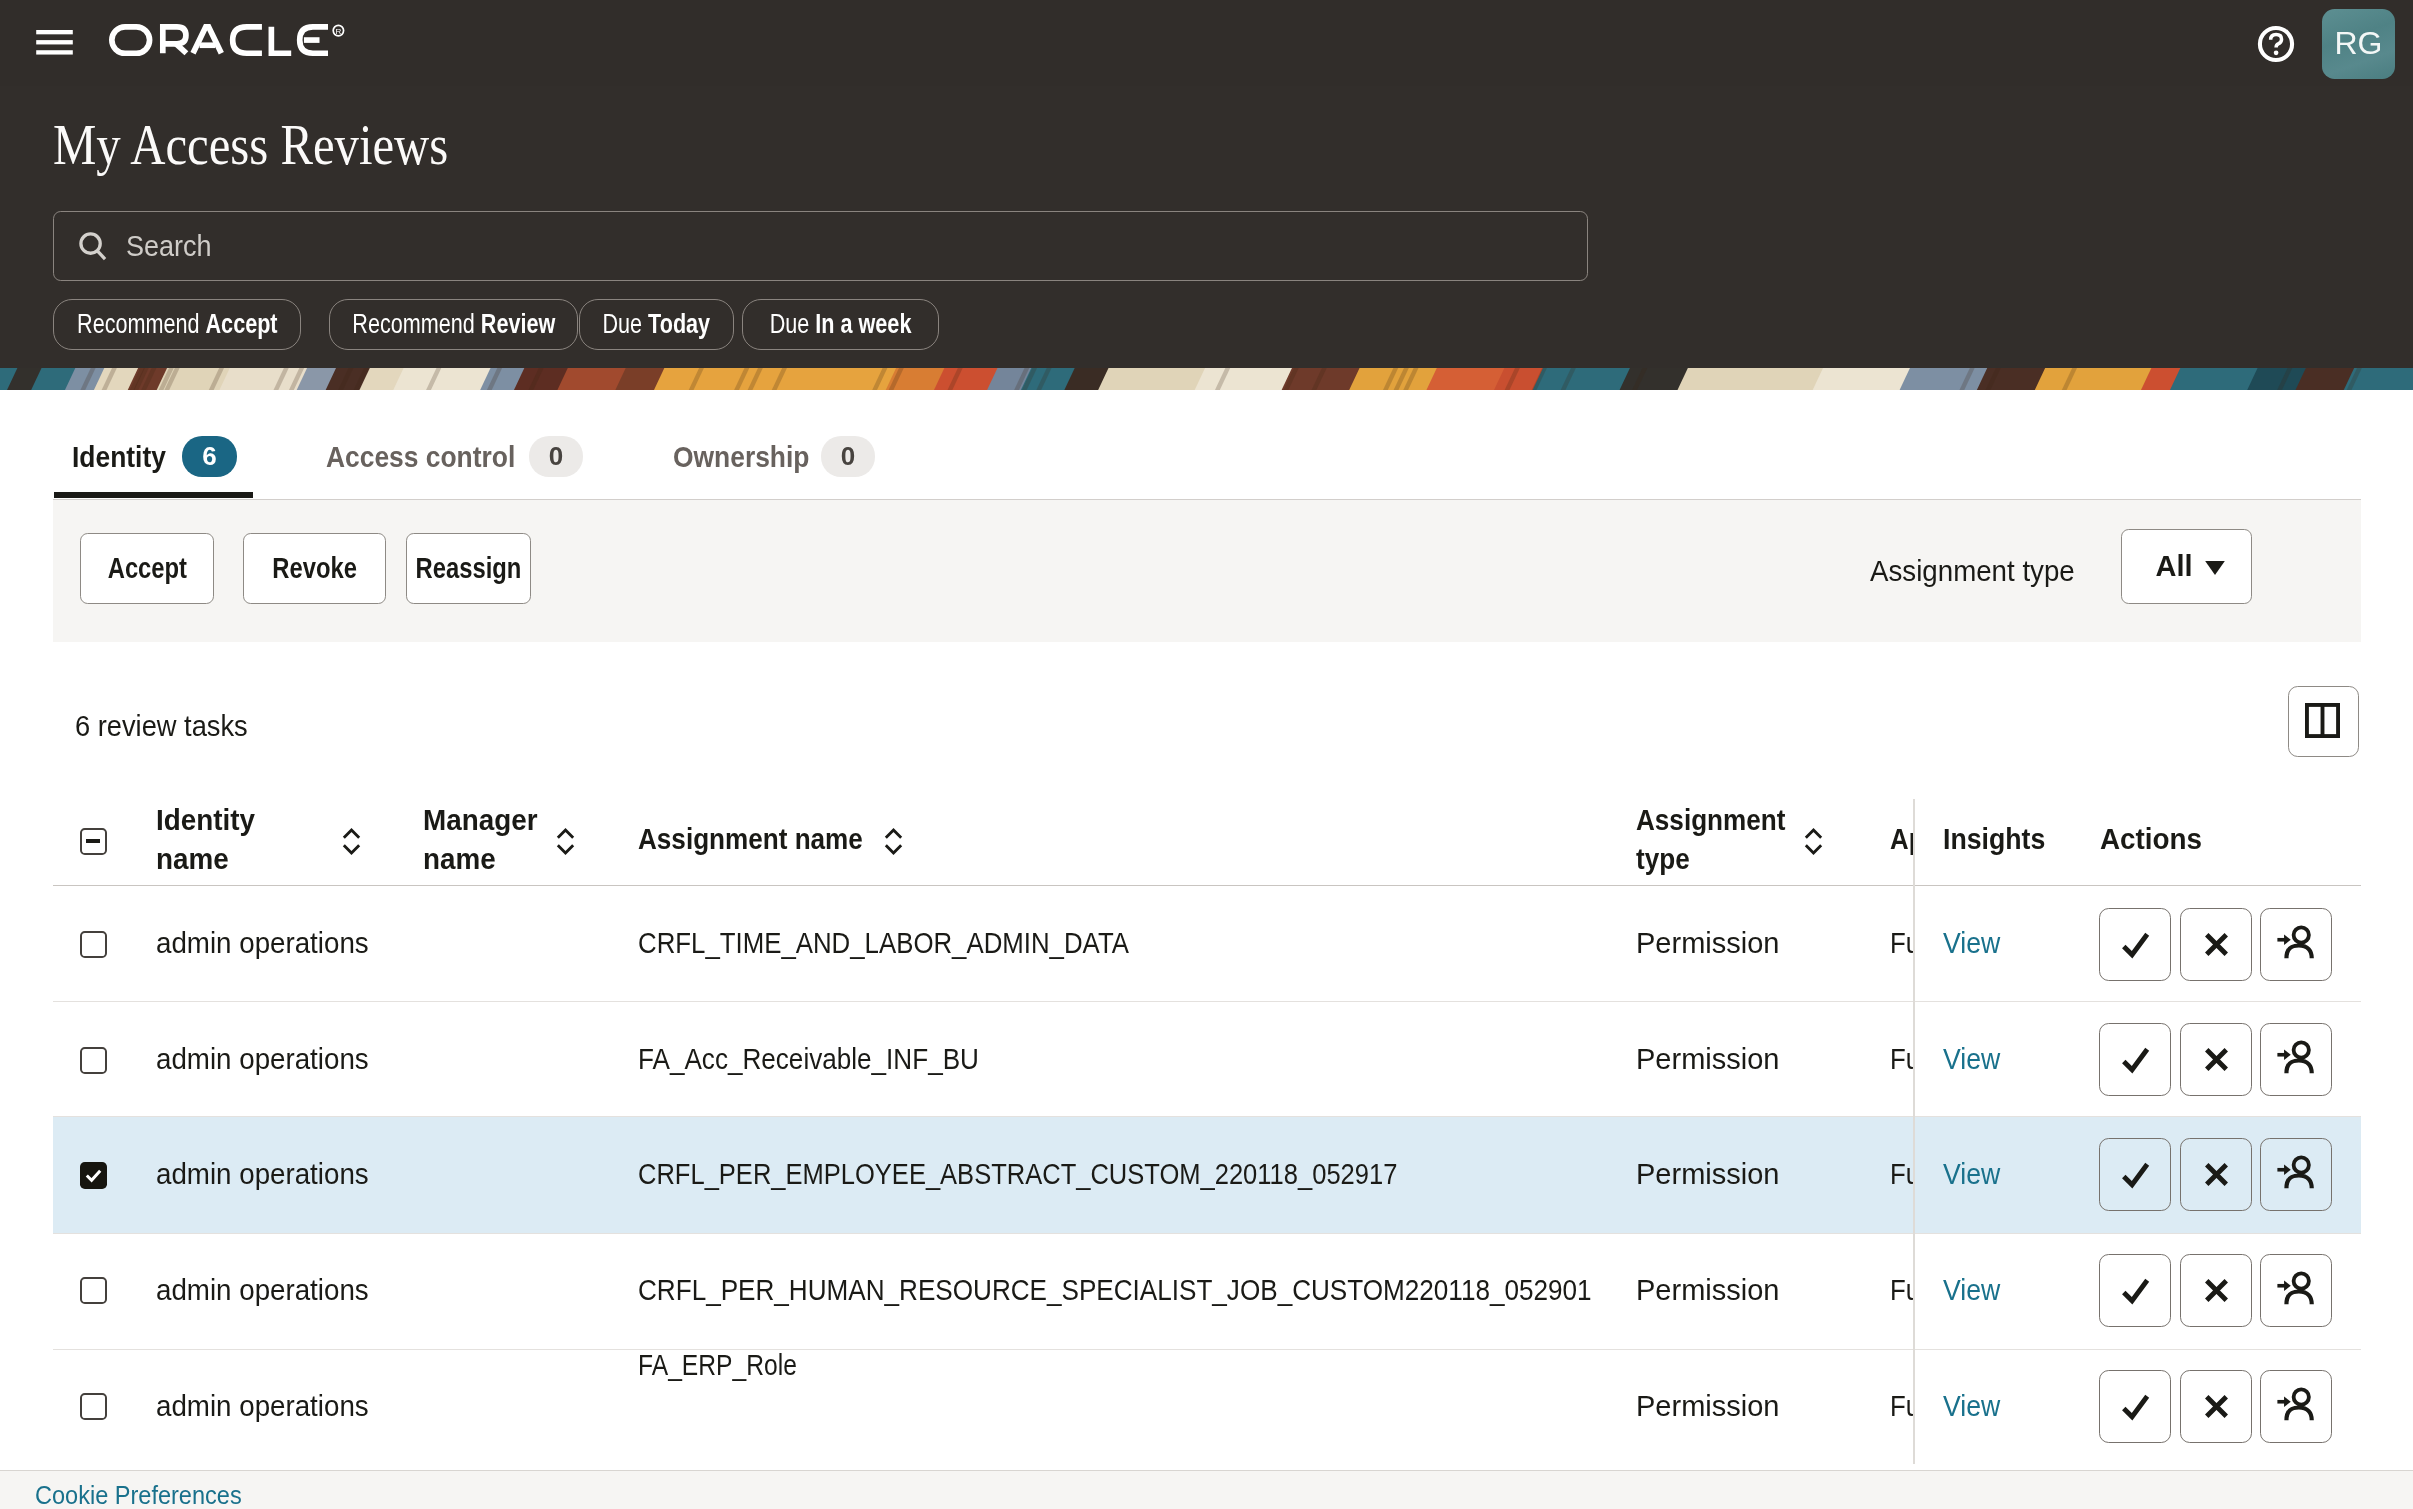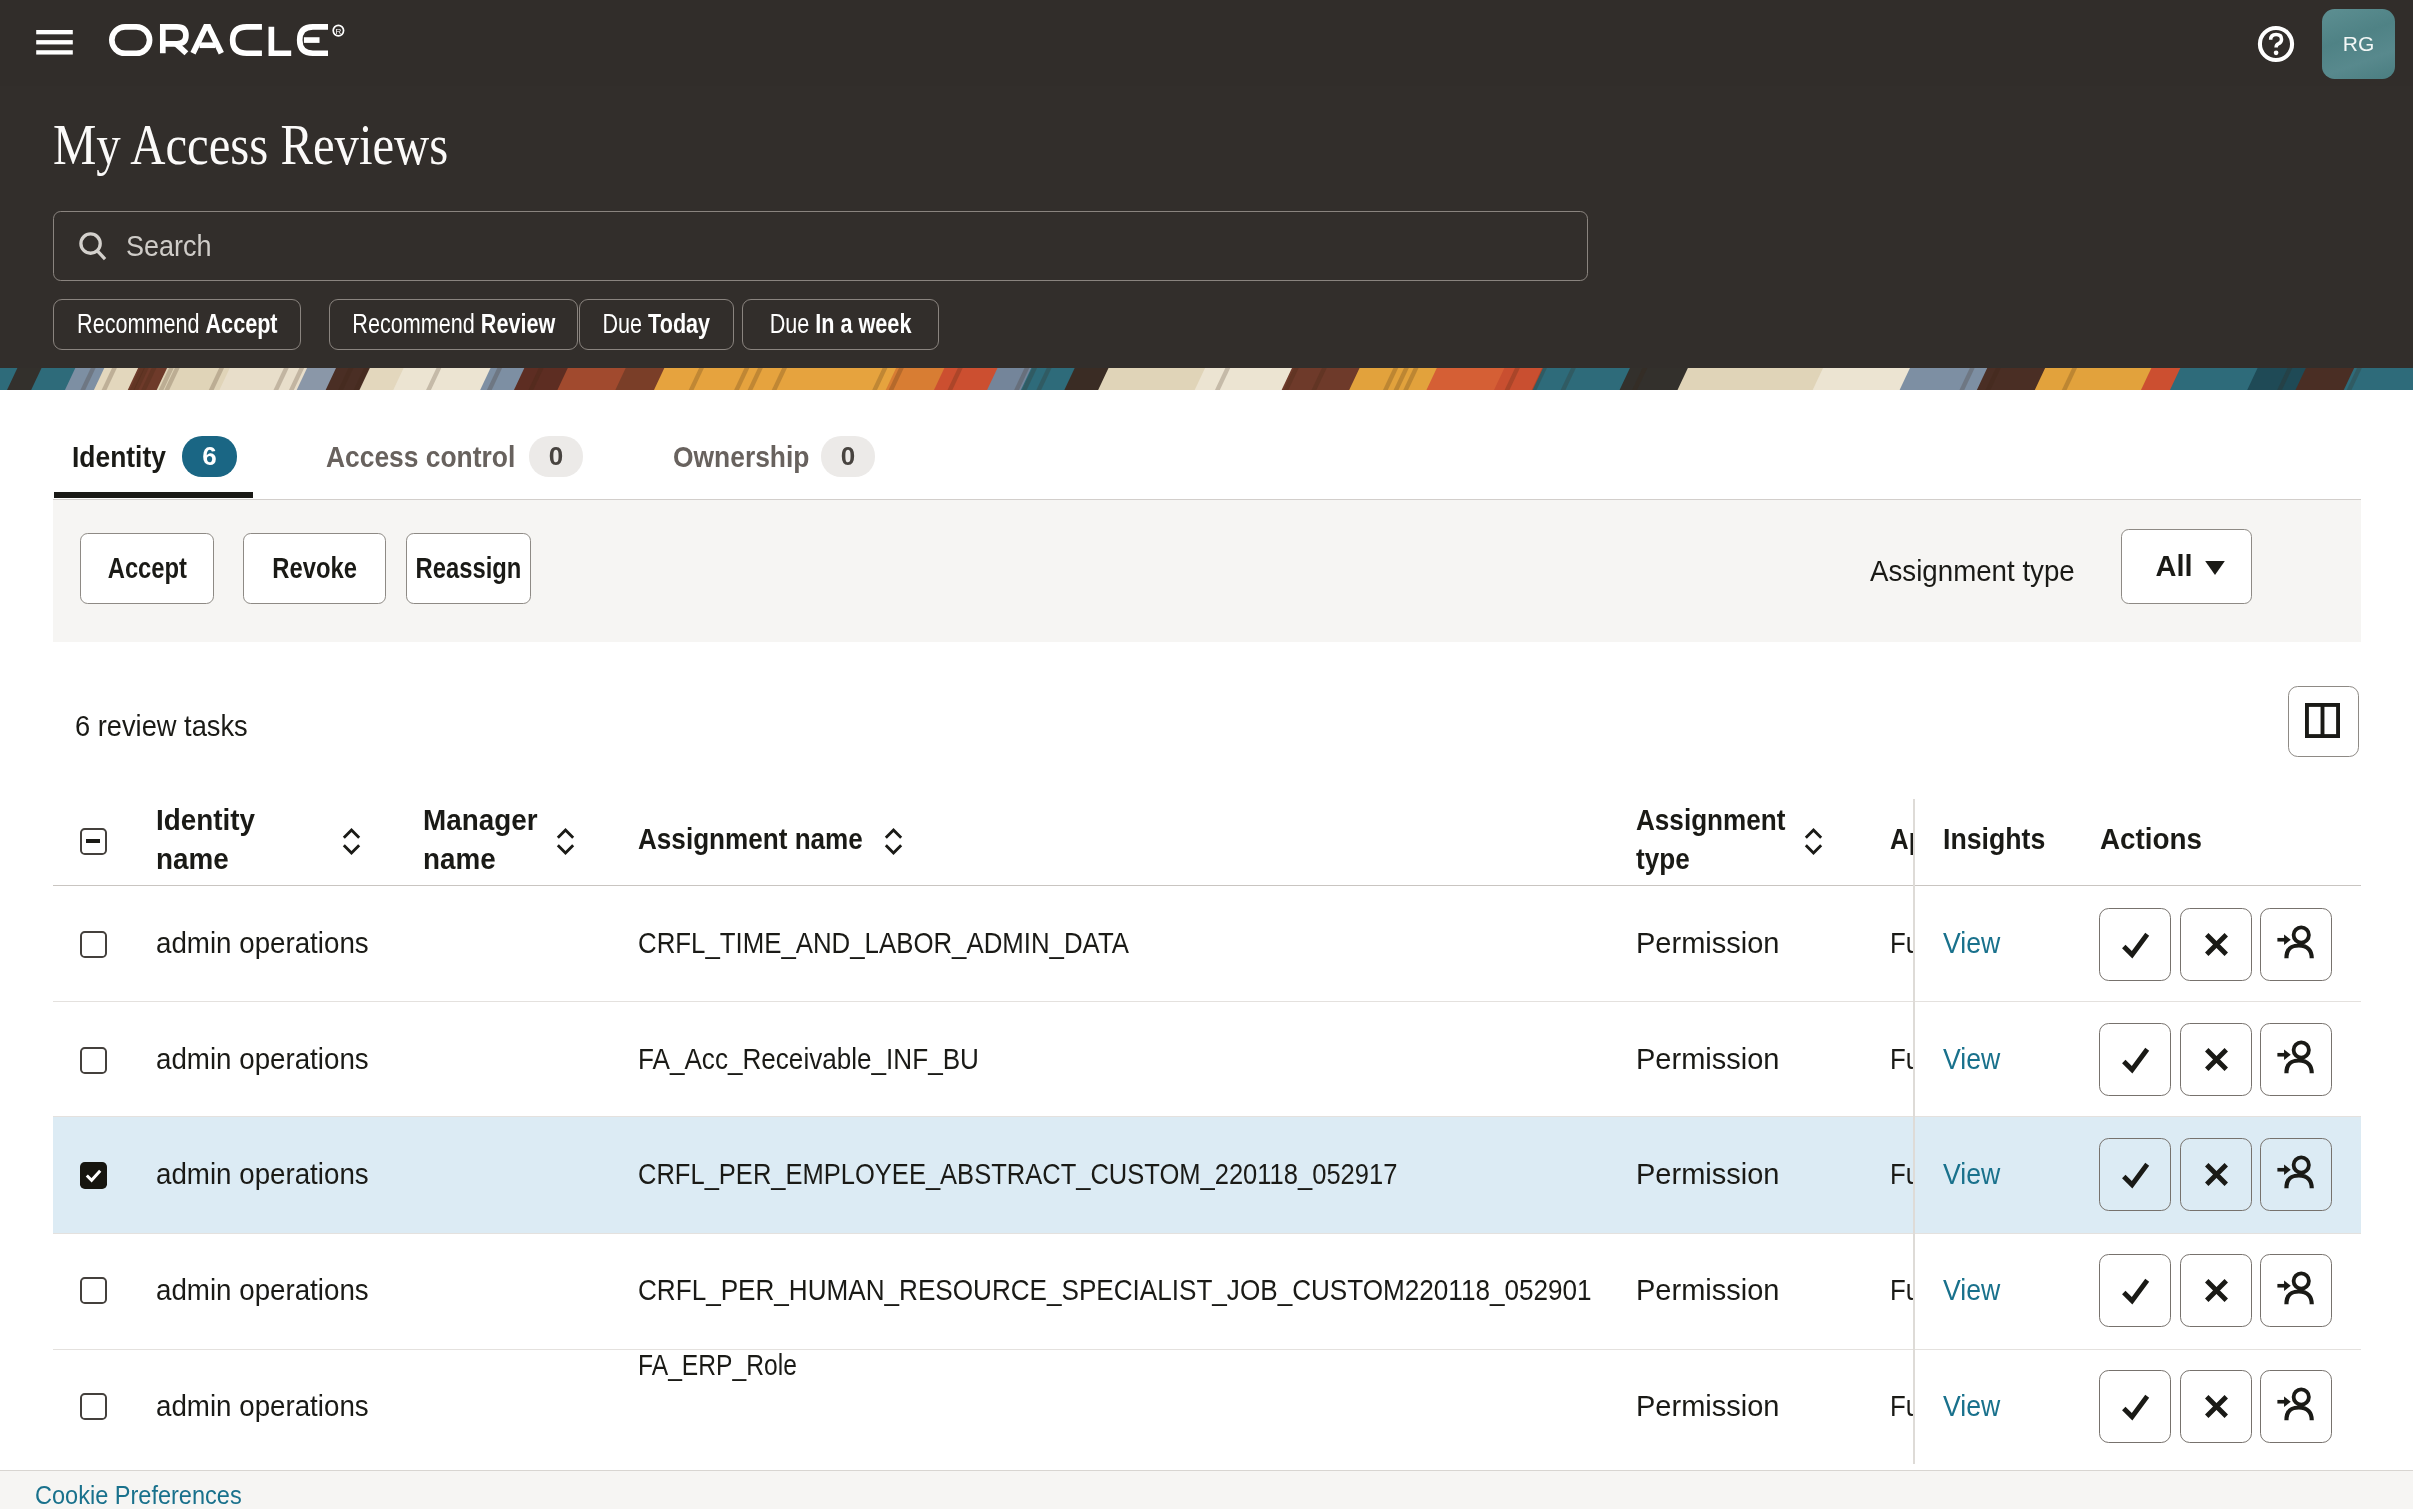--- a/index.html
+++ b/index.html
@@ -5,21 +5,21 @@
   * { margin:0; padding:0; box-sizing:border-box; }
   html,body { width:2414px; height:1509px; background:#fff; font-family:"Liberation Sans", sans-serif; }
   #page { position:relative; width:2414px; height:1509px; overflow:hidden; background:#fff; }
   .abs { position:absolute; }
   .sqz { display:inline-block; transform-origin:0 50%; white-space:nowrap; }
   .appbar { left:0; top:0; width:2414px; height:86px; background:#312d2a; }
   .hero { left:0; top:86px; width:2414px; height:282px; background:#322e2b; }
   .h1 { left:53px; top:30px; font-family:"Liberation Serif", serif; font-size:57px; line-height:58px; color:#fbfaf9; }
   .search { left:53px; top:125px; width:1535px; height:70px; border:1.9px solid #8a847f; border-radius:7.7px; }
   .search .ph { position:absolute; left:72px; top:17.4px; font-size:30px; color:#cfccc8; }
-  .chip { top:213px; height:51px; border:1.9px solid #8a847f; border-radius:9px; color:#fff; font-size:27px;
+  .chip { top:213px; height:51px; border:1.9px solid #8a847f; border-radius:19px; color:#fff; font-size:27px;
           display:flex; align-items:center; justify-content:center; white-space:nowrap; }
   .chip > span { display:inline-block; transform:scaleX(0.8); white-space:nowrap; }
   .strip { left:0; top:368px; width:2414px; height:22px; overflow:hidden; }
   .tabl { top:436px; font-size:30px; font-weight:bold; line-height:41px; }
   .badge { top:436px; height:41px; border-radius:20px; display:flex; align-items:center; justify-content:center; font-size:26px; font-weight:bold; }
   .underline { left:54px; top:492px; width:199px; height:5.8px; background:#1a1a16; }
   .toolbar { left:53px; top:499px; width:2308px; height:143px; background:#f6f5f3; border-top:1.9px solid #d2cecb; }
   .btn { position:absolute; top:33px; height:71px; background:#fff; border:1.9px solid #8e8a85; border-radius:7.7px;
          font-size:29px; font-weight:bold; color:#1a1a16; display:flex; align-items:center; justify-content:center; }
   .btn > span { display:inline-block; transform:scaleX(0.82); white-space:nowrap; }
@@ -61,21 +61,21 @@
       </g>
       <circle cx="243" cy="8" r="5.5" fill="none" stroke="#fff" stroke-width="1.8"></circle>
       <text x="243" y="11.5" font-size="8.5" fill="#fff" text-anchor="middle" font-family="Liberation Sans">R</text>
     </svg>
     <svg class="abs" style="left:2257px; top:25px;" width="38" height="38" viewBox="0 0 39 39">
       <circle cx="19.5" cy="19.5" r="16.5" fill="none" stroke="#fff" stroke-width="4.2"></circle>
       <path d="M 14 15.2 Q 14 9.8 19.6 9.8 Q 25.2 9.8 25.2 14.6 Q 25.2 18 21.8 19.4 Q 19.6 20.4 19.6 23" fill="none" stroke="#fff" stroke-width="3.6"></path>
       <circle cx="19.6" cy="28.6" r="2.4" fill="#fff"></circle>
     </svg>
     <div class="abs" style="left:2322px; top:8.7px; width:73px; height:70px; border-radius:12.6px; background:linear-gradient(160deg,#5d8f92 0%,#4f8285 40%,#58898d 70%,#4a7d80 100%); display:flex; align-items:center; justify-content:center;">
-      <span style="font-size:21px; color:#f3f7f6;">RG</span>
+      <span style="font-size:32px; color:#f3f7f6;">RG</span>
     </div>
   </div>
 
   <div class="abs hero">
     <div class="abs h1"><span class="sqz" style="transform:scaleX(0.855);">My Access Reviews</span></div>
     <div class="abs search">
       <svg class="abs" style="left:24px; top:19.3px;" width="29" height="30" viewBox="0 0 30 31">
         <circle cx="13" cy="13" r="10" fill="none" stroke="#d4d1cd" stroke-width="3.4"></circle>
         <line x1="20.5" y1="21" x2="28" y2="29" stroke="#d4d1cd" stroke-width="3.4"></line>
       </svg>

